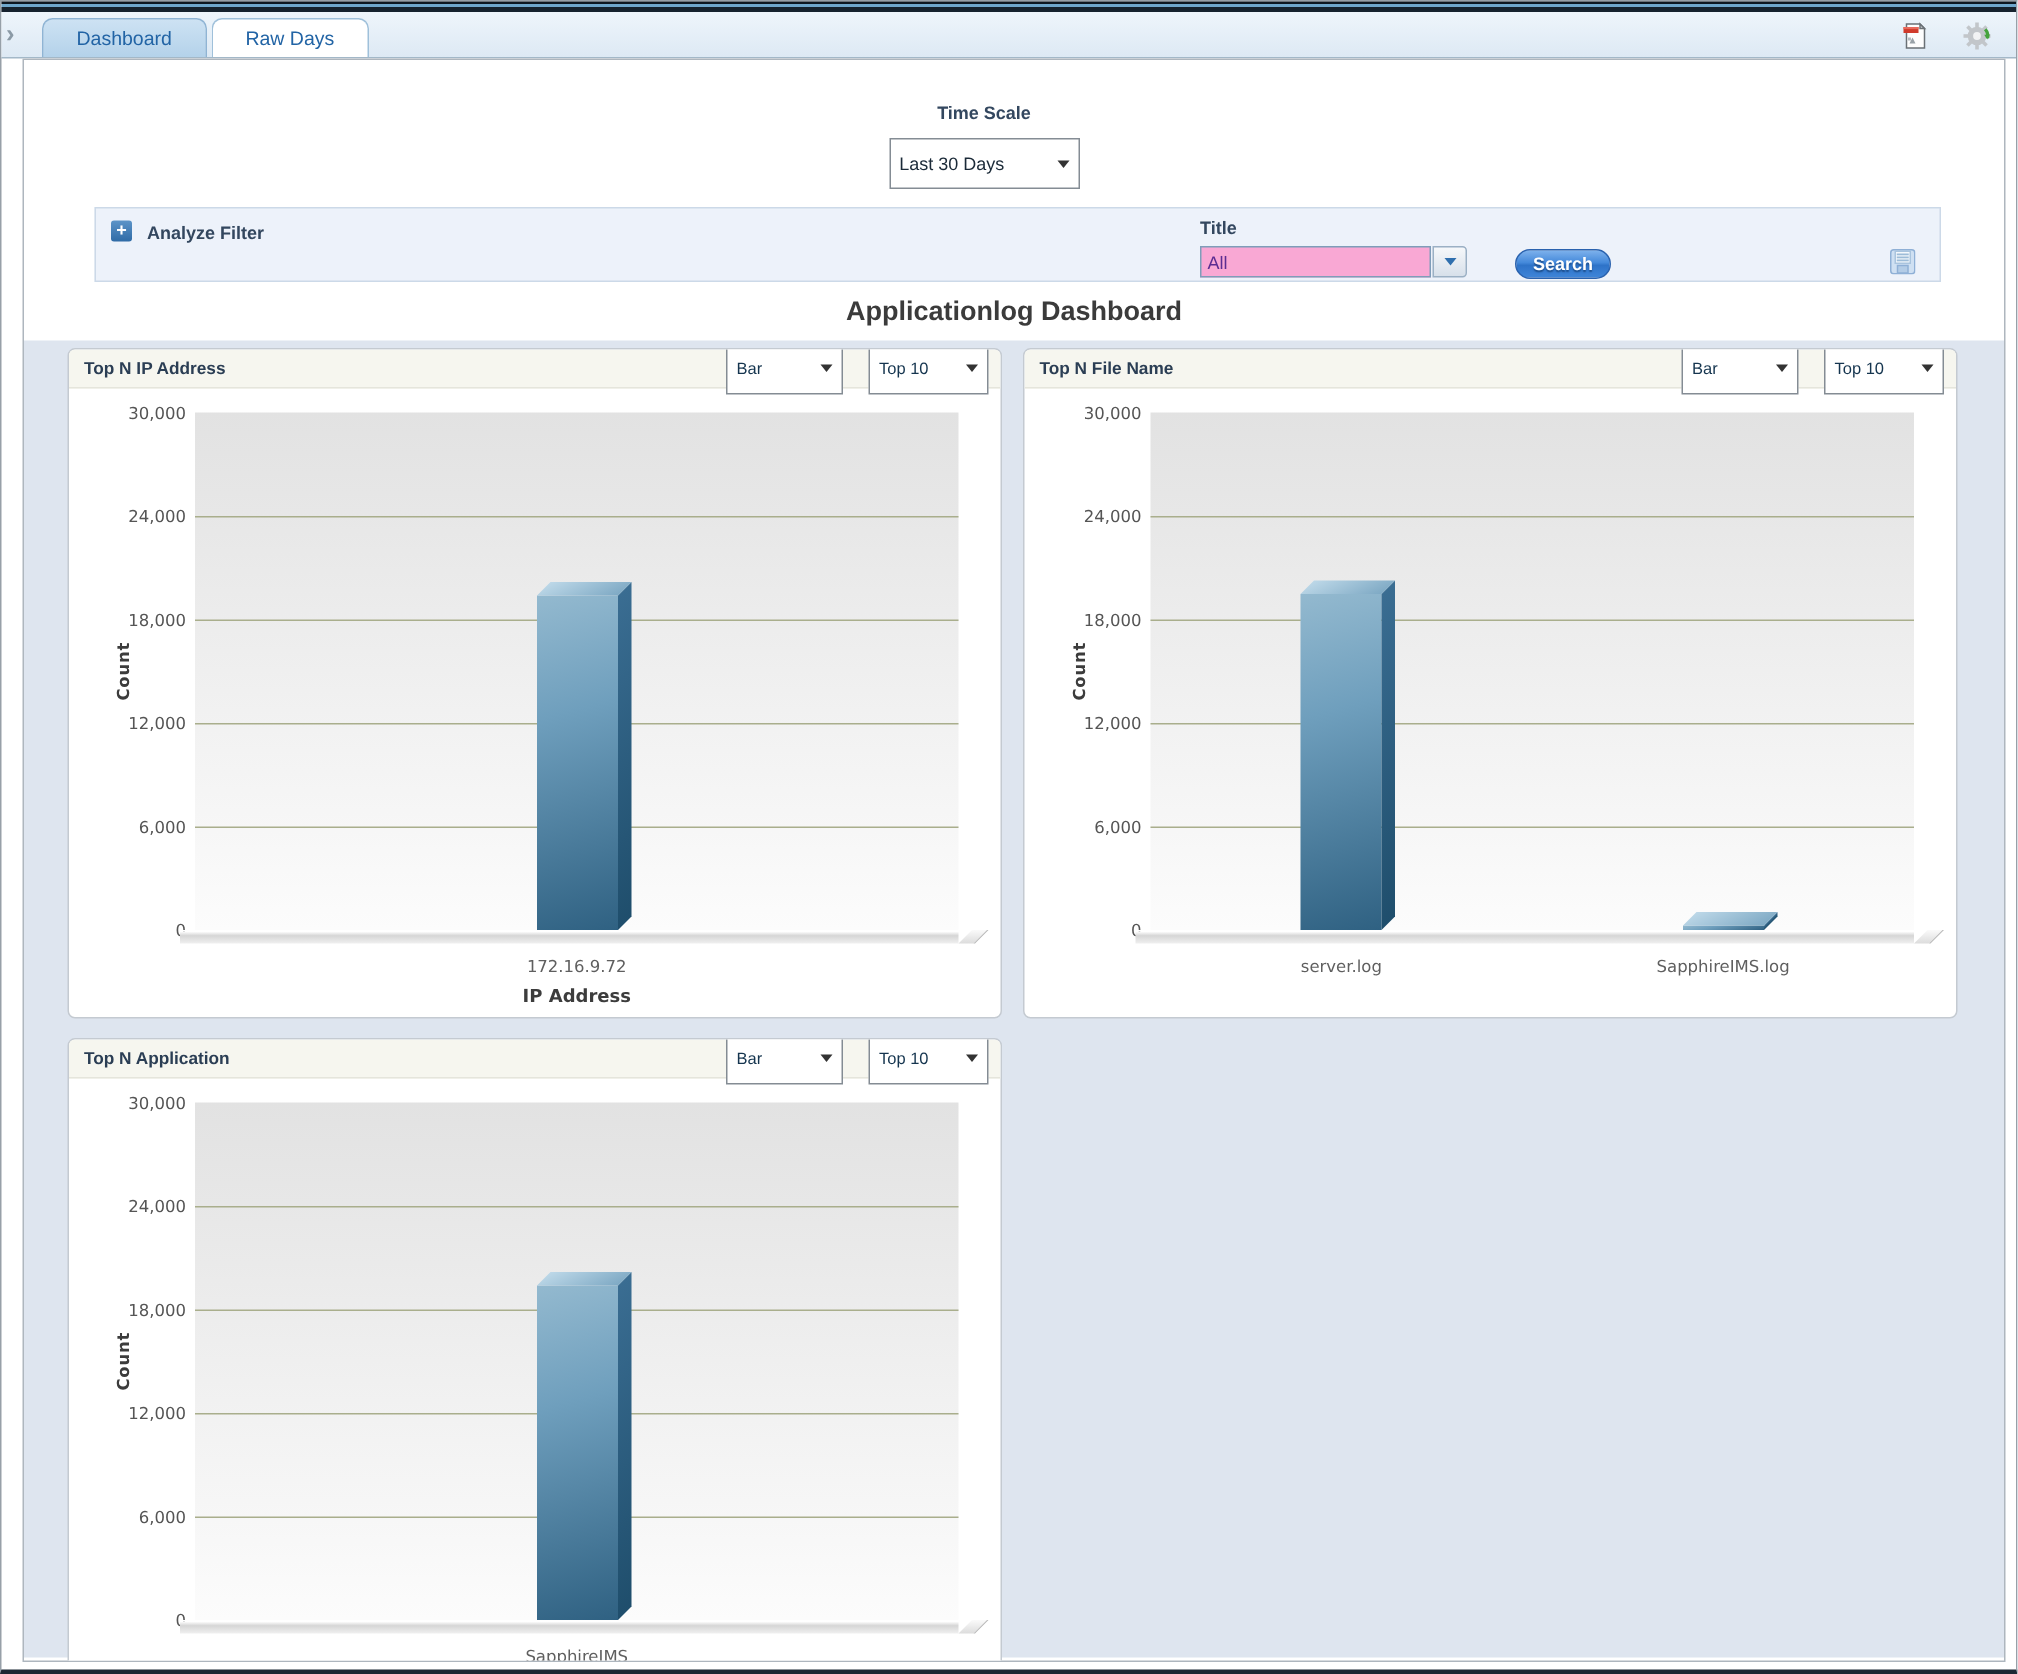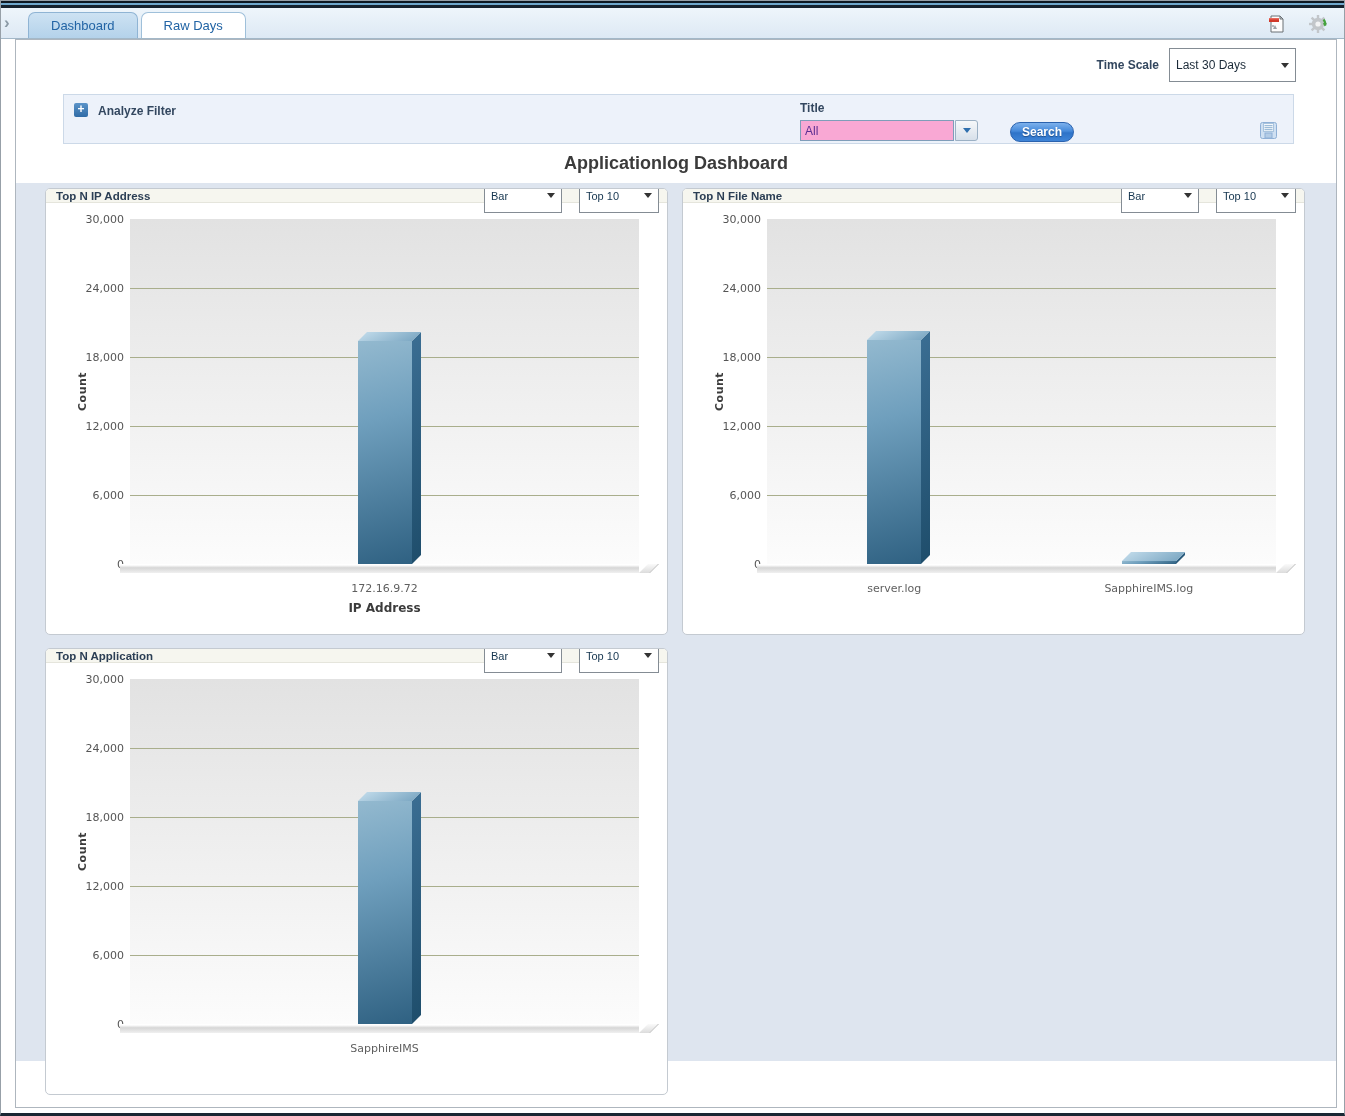--- a/index.html
+++ b/index.html
@@ -15,21 +15,21 @@
   .collapse-arrow { position:absolute; left:3px; top:5px; color:#8b9aa6; font-size:17px; font-weight:bold; cursor:pointer; }
   .tabs { display:flex; align-items:flex-end; margin-left:27px; gap:3px; }
   .tab { height:26px; padding:0 22px; display:flex; align-items:center; font-size:13px; color:#2264a5; border:1px solid #9fc0da; border-bottom:none; border-radius:7px 7px 0 0; cursor:pointer; background:#fff;text-align:right; }
   .tab.active { background:linear-gradient(to bottom,#cde2f3,#b4d2ea); border-color:#8fb4d4; }
   .tabbar-icons { margin-left:auto; margin-right:16px; display:flex; align-items:center; gap:22px; padding-bottom:4px; }
   .tb-icon { width:20px; height:20px; cursor:pointer; }
 
   
   .content-frame { position:relative; margin:0 7px 8px 14px; height:1069px; background:#fff; border:1px solid #aeb6be; overflow:hidden; }
 
-  .timescale-row { margin-top:8px; padding-right:40px; display:flex; justify-content:flex-end; align-items:center; gap:10px; }
+  .timescale-row { margin-top:28px; padding-right:40px; display:flex; justify-content:flex-end; align-items:center; gap:10px;flex-direction:column; }
   .timescale-label { font-size:12px; font-weight:bold; color:#33475f; }
   .fakeselect { background:#fff; border:1px solid #848c94; display:inline-flex; align-items:center; justify-content:space-between; padding:16px 6px; font-size:12px; color:#1b2a38; cursor:pointer; }
   .ts-select { width:127px; height:19px; }
   .caret { width:0; height:0; border-left:4px solid transparent; border-right:4px solid transparent; border-top:5px solid #333; }
 
   
   .filter-bar { position:relative; margin:12px 42px 0 47px; height:50px; background:#edf2fa; border:1px solid #ccd9e8; }
   .plus-icon { position:absolute; left:10px; top:8px; width:14px; height:14px; background:linear-gradient(to bottom,#5c94c8,#2f6ba6); border-radius:2px; color:#fff; font-size:12px; font-weight:bold; line-height:13px; text-align:center; cursor:pointer; }
   .filter-label { position:absolute; left:34px; top:9px; font-size:12px; font-weight:bold; color:#33475f; }
   .title-label { position:absolute; left:736px; top:6px; font-size:12px; font-weight:bold; color:#33475f; }
@@ -38,21 +38,21 @@
   .combo-btn { width:23px; height:21px; margin-left:1px; background:linear-gradient(to bottom,#f6f8fa,#d7e0ea); border:1px solid #9bb0c4; border-radius:0 3px 3px 0; display:flex; align-items:center; justify-content:center; cursor:pointer; }
   .combo-btn .caret { border-top-color:#2f6fae; }
   .search-btn { position:absolute; left:946px; top:27px; width:64px; height:20px; border-radius:10px; border:1px solid #2a62ae; background:linear-gradient(to bottom,#7db1ec 0%,#4489da 45%,#2e73c8 55%,#3f85d8 100%); color:#fff; font-size:12px; font-weight:bold; text-align:center; line-height:18px; cursor:pointer; text-shadow:0 1px 1px #1d4e8c; }
   .save-icon { position:absolute; right:16px; top:27px; cursor:pointer; }
 
   .page-title { margin-top:9px; text-align:center; font-size:18px; font-weight:bold; color:#3b3b3b; }
 
   
   .dash { margin-top:9px; background:#dee5ef; padding:5px 26px 12px 29px; height:878px; display:flex; flex-wrap:wrap; gap:13px 14px; align-content:flex-start; }
   .panel { width:623px; height:447px; background:#fff; border:1px solid #c4cad1; border-radius:5px; overflow:hidden; }
-  .panel-header { height:14px; background:#f6f6ef; border-bottom:1px solid #e5e5dc; display:flex; align-items:center; padding:0 8px 0 10px; }
+  .panel-header { height:26px; background:#f6f6ef; border-bottom:1px solid #e5e5dc; display:flex; align-items:center; padding:0 8px 0 10px; }
   .panel-title { font-size:11.5px; font-weight:bold; color:#2b3e54; }
   .hdr-select { height:18px; font-size:11px; color:#15354f; }
   .hdr-select.type { width:78px; margin-left:auto; }
   .hdr-select.topn { width:80px; margin-left:17px;text-align:center; }
   .hdr-select .caret { border-top-width:5px; }
 
   
   .chart { position:relative; width:621px; height:419px; font-family:"DejaVu Sans", sans-serif; }
   .plot-area { position:absolute; background:linear-gradient(to bottom,#e2e2e2,#fcfcfc); }
   .gridline { position:absolute; height:1px; background:#a9ae8c; }

